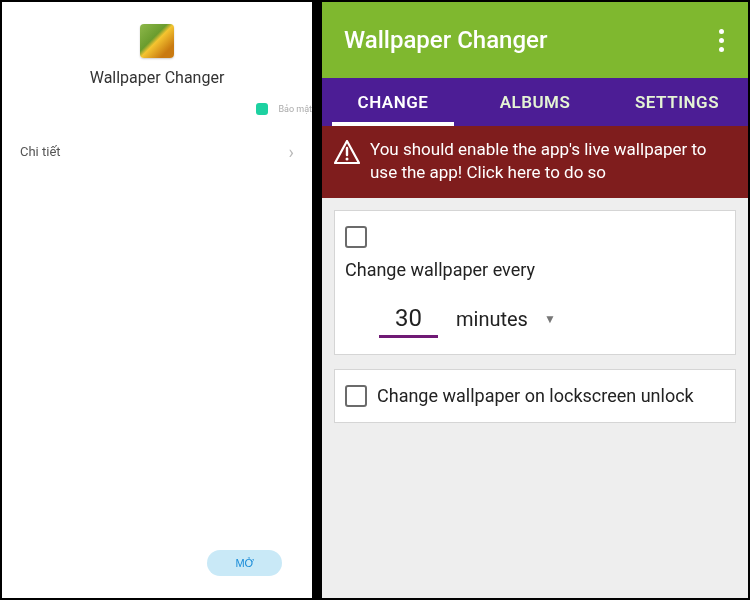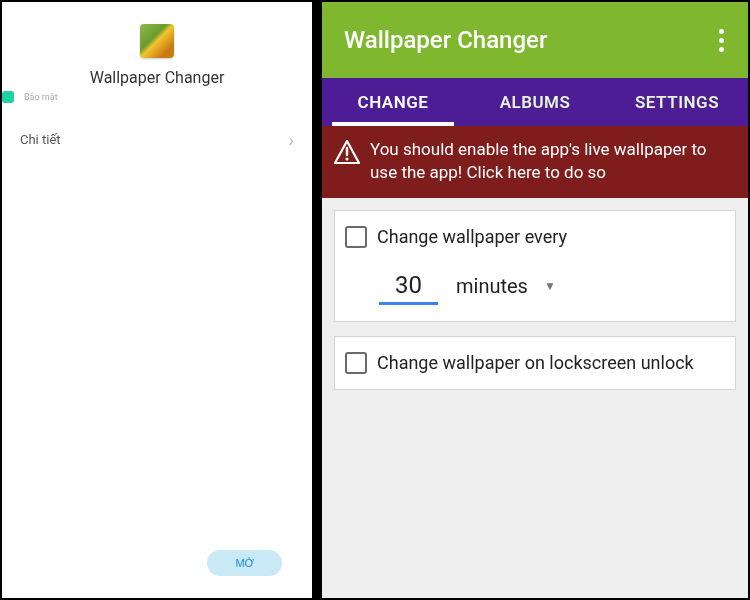--- a/index.html
+++ b/index.html
@@ -37,23 +37,23 @@
     box-shadow: 0 1px 2px rgba(0,0,0,0.2);
   }
   .app-title-left {
     text-align: center;
     margin-top: 10px;
     font-size: 16px;
     color: #333;
   }
   .badge-row {
     display: flex;
-    justify-content: flex-start;
-    align-items: center;
-    margin-top: 4px;
+    justify-content: flex-end;
+    align-items: center;
+    margin-top: 16px;
     gap: 10px;
   }
   .badge-icon {
     width: 12px;
     height: 12px;
     background: #1dd1a1;
     border-radius: 3px;
   }
   .badge-text {
     font-size: 9px;
@@ -179,20 +179,21 @@
     display: flex;
     align-items: flex-start;
     gap: 10px;
   }
   .card.first { flex-direction: column; padding-bottom: 16px; }
   .check-row {
     display: flex;
     align-items: flex-start;
     gap: 10px;
     width: 100%;
+    flex-direction: column;
   }
   .checkbox {
     width: 22px;
     height: 22px;
     border: 2px solid #6b6b6b;
     border-radius: 3px;
     flex-shrink: 0;
     margin-top: 1px;
     cursor: pointer;
   }
@@ -204,21 +205,21 @@
   .interval-row {
     display: flex;
     align-items: baseline;
     gap: 18px;
     margin-left: 34px;
     margin-top: 12px;
   }
   .interval-value {
     font-size: 24px;
     color: #222;
-    border-bottom: 3px solid #3b82f6;
+    border-bottom: 3px solid #701a75;
     padding: 0 16px 3px 16px;
     min-width: 44px;
   }
   .interval-unit {
     font-size: 20px;
     color: #222;
     display: flex;
     align-items: center;
     gap: 16px;
     cursor: pointer;

